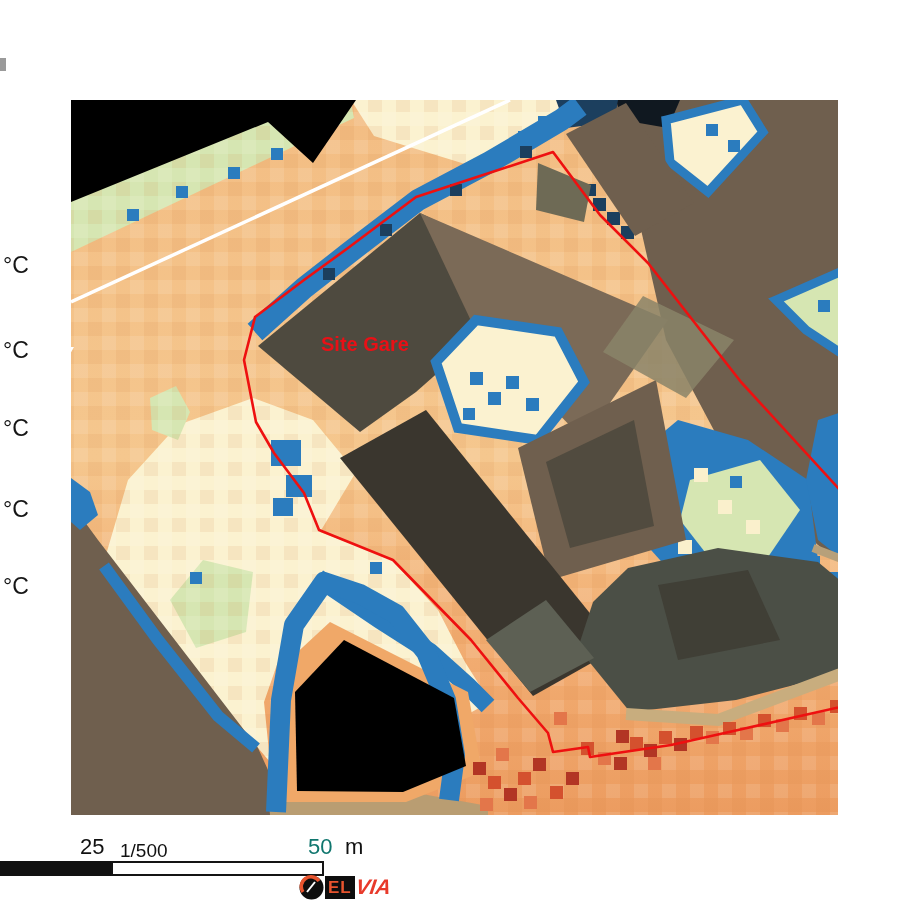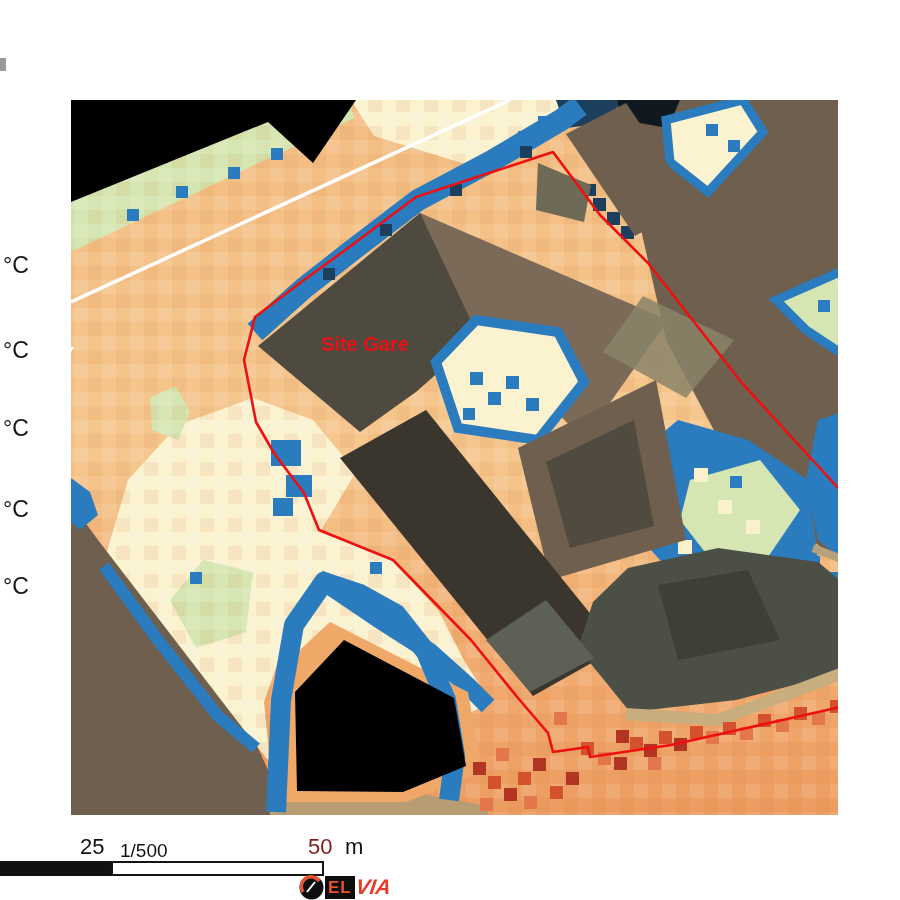--- a/index.html
+++ b/index.html
@@ -10,21 +10,21 @@
   .map-wrap{position:absolute;left:53px;top:100px;width:767px;height:715px;overflow:hidden;margin-left:18px;}
   .map-wrap svg{position:absolute;left:0;top:0;}
   .site-label{position:absolute;left:250px;top:233px;color:#e91016;font-weight:bold;
               font-size:20px;white-space:nowrap;}
   .road-label-frag{position:absolute;left:-9px;top:240px;color:#ffffff;font-weight:bold;
               font-size:20px;font-style:italic;}
   .scalebar-black{position:absolute;left:0;top:861px;width:111px;height:15px;background:#111111;}
   .scalebar-white{position:absolute;left:111px;top:861px;width:213px;height:15px;
                   background:#ffffff;border:2px solid #141414;box-sizing:border-box;}
   .sb-mid{position:absolute;left:80px;top:834px;font-size:22px;color:#111;}
-  .sb-end{position:absolute;left:308px;top:834px;font-size:22px;color:#7f1d1d;}
+  .sb-end{position:absolute;left:308px;top:834px;font-size:22px;color:#0f766e;}
   .sb-unit{position:absolute;left:345px;top:834px;font-size:22px;color:#111;}
   .sb-ratio{position:absolute;left:84px;top:840px;font-size:19px;color:#111;margin-left:36px;}
   .logo{position:absolute;left:299px;top:874px;height:26px;display:flex;align-items:center;gap:1px;}
   .logo-box{background:#0e0e0e;color:#e8542e;font-weight:bold;font-size:17px;
             padding:2px 3px;line-height:19px;letter-spacing:1px;}
   .logo-via{color:#e83a2b;font-weight:bold;font-style:italic;font-size:21px;
             transform:skewX(-8deg);letter-spacing:0px;}
 </style>
 </head>
 <body>

